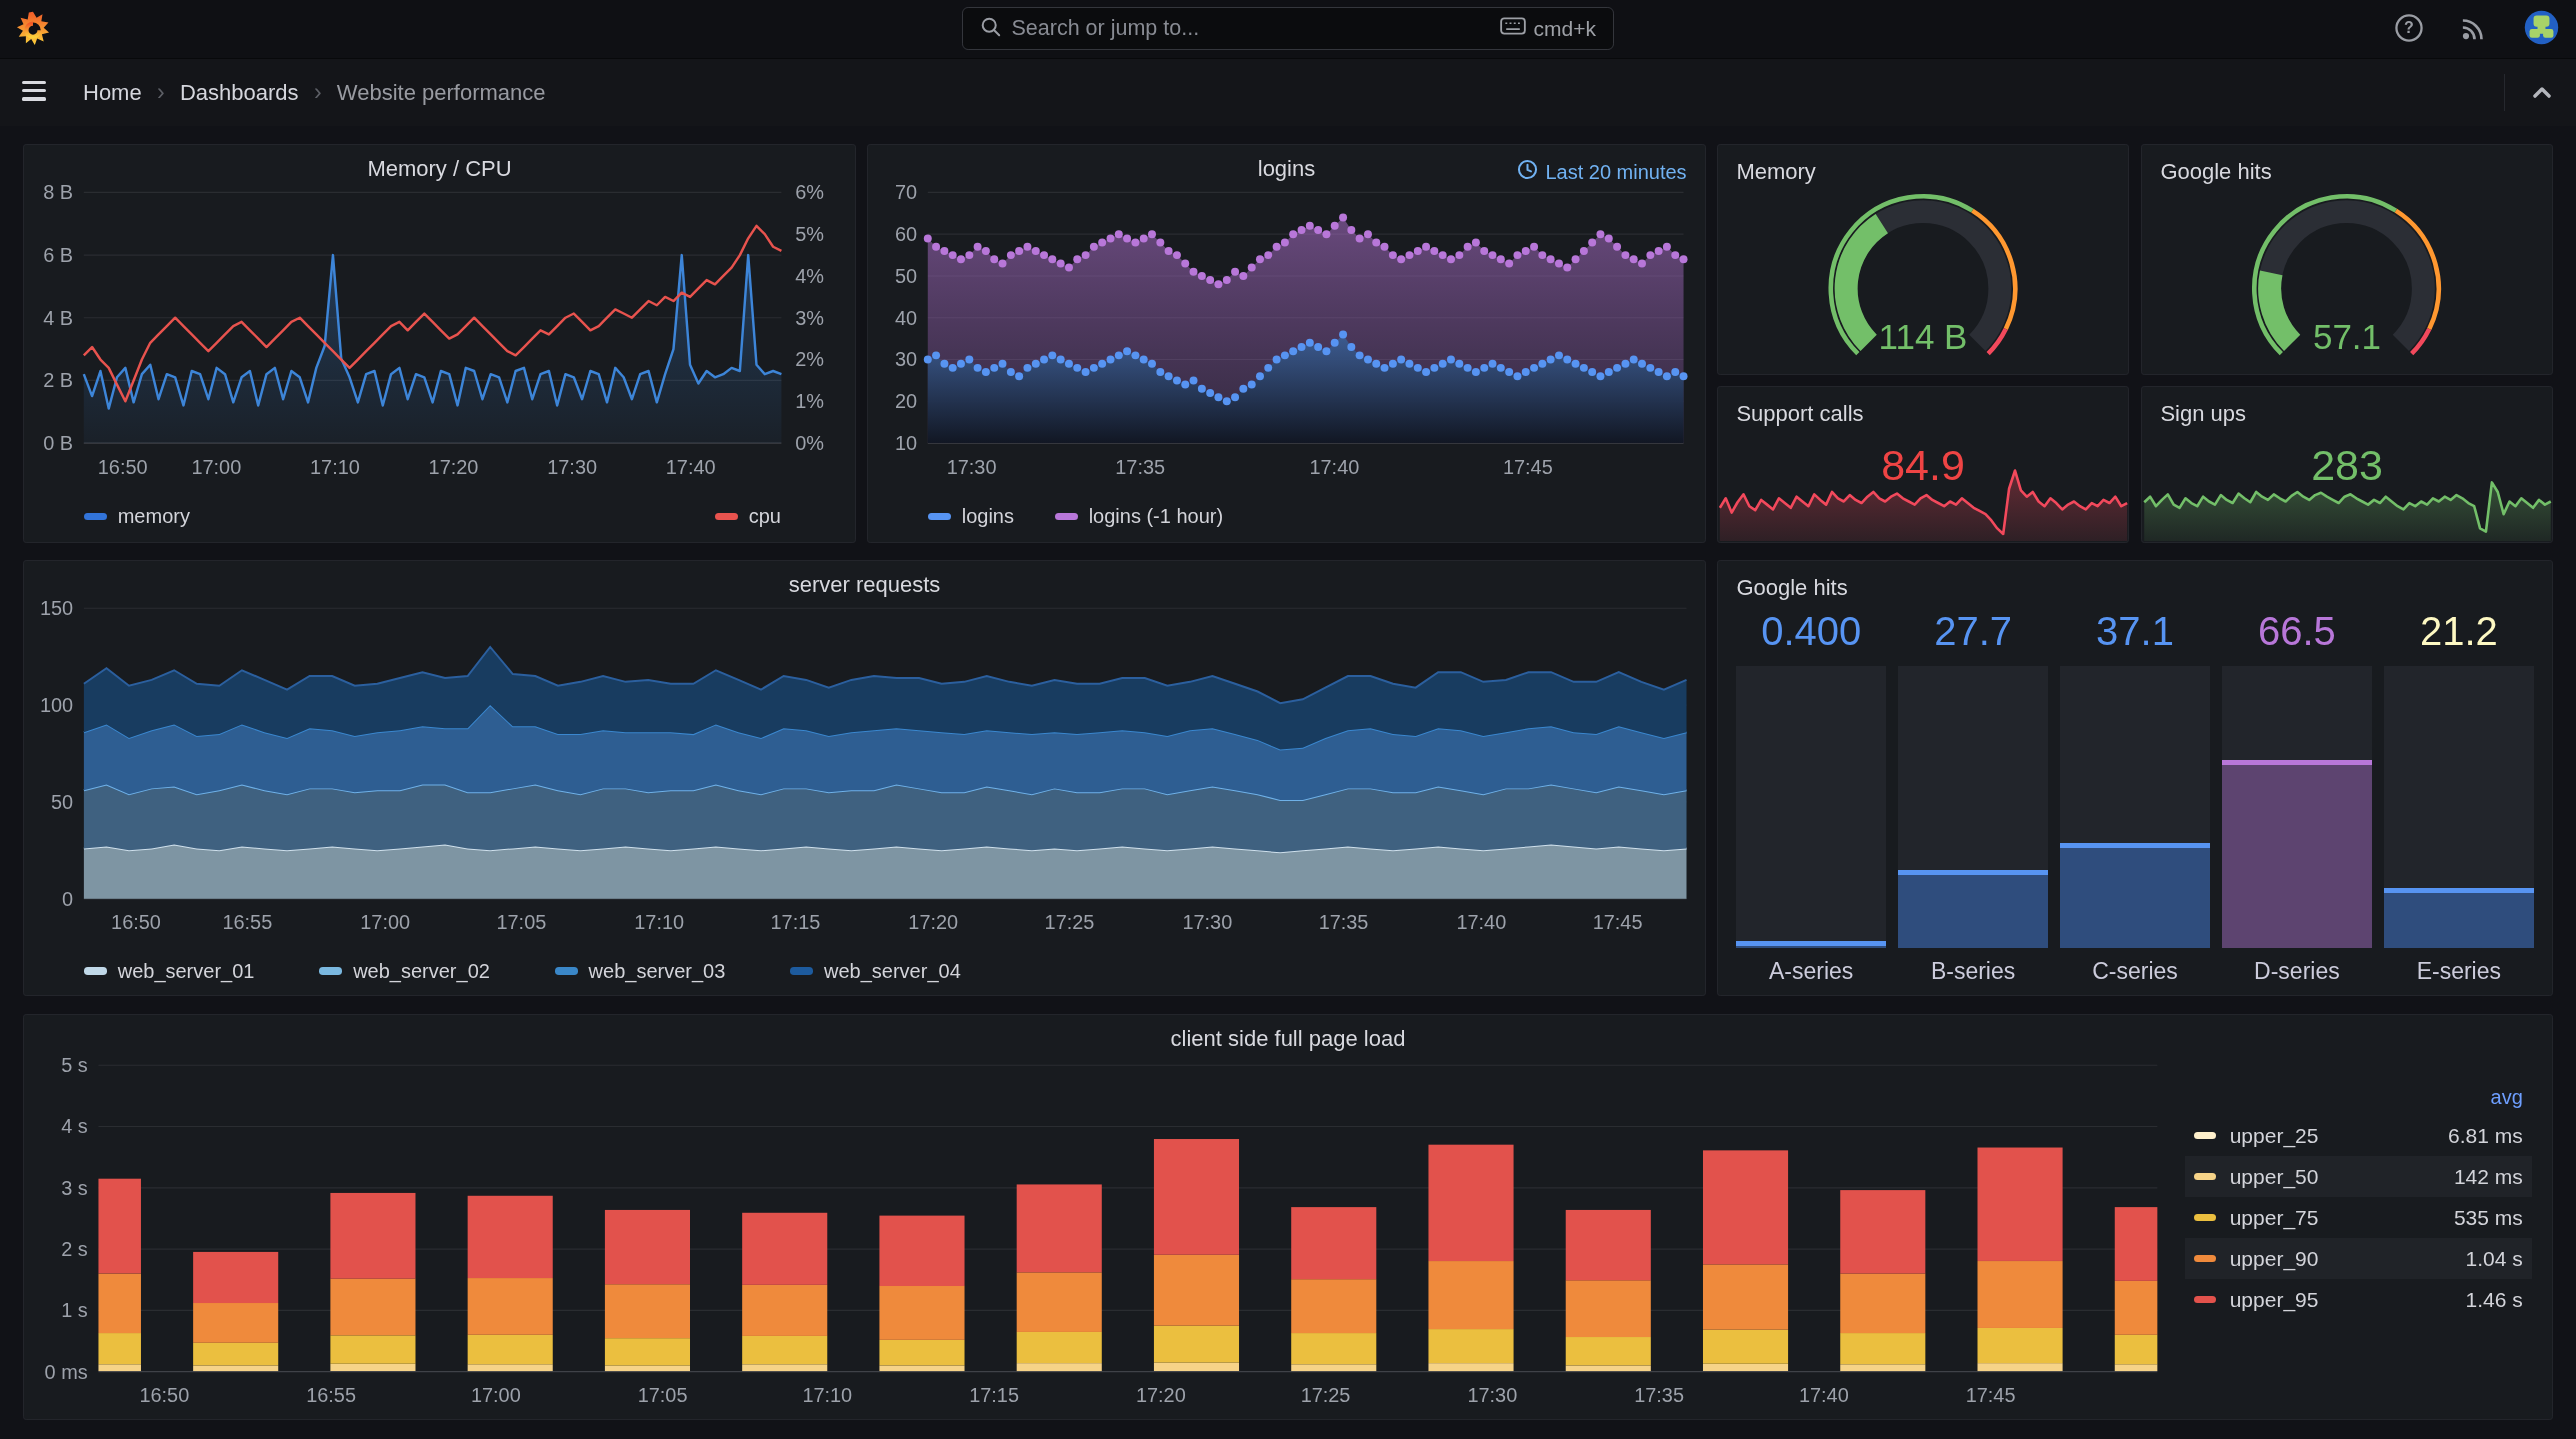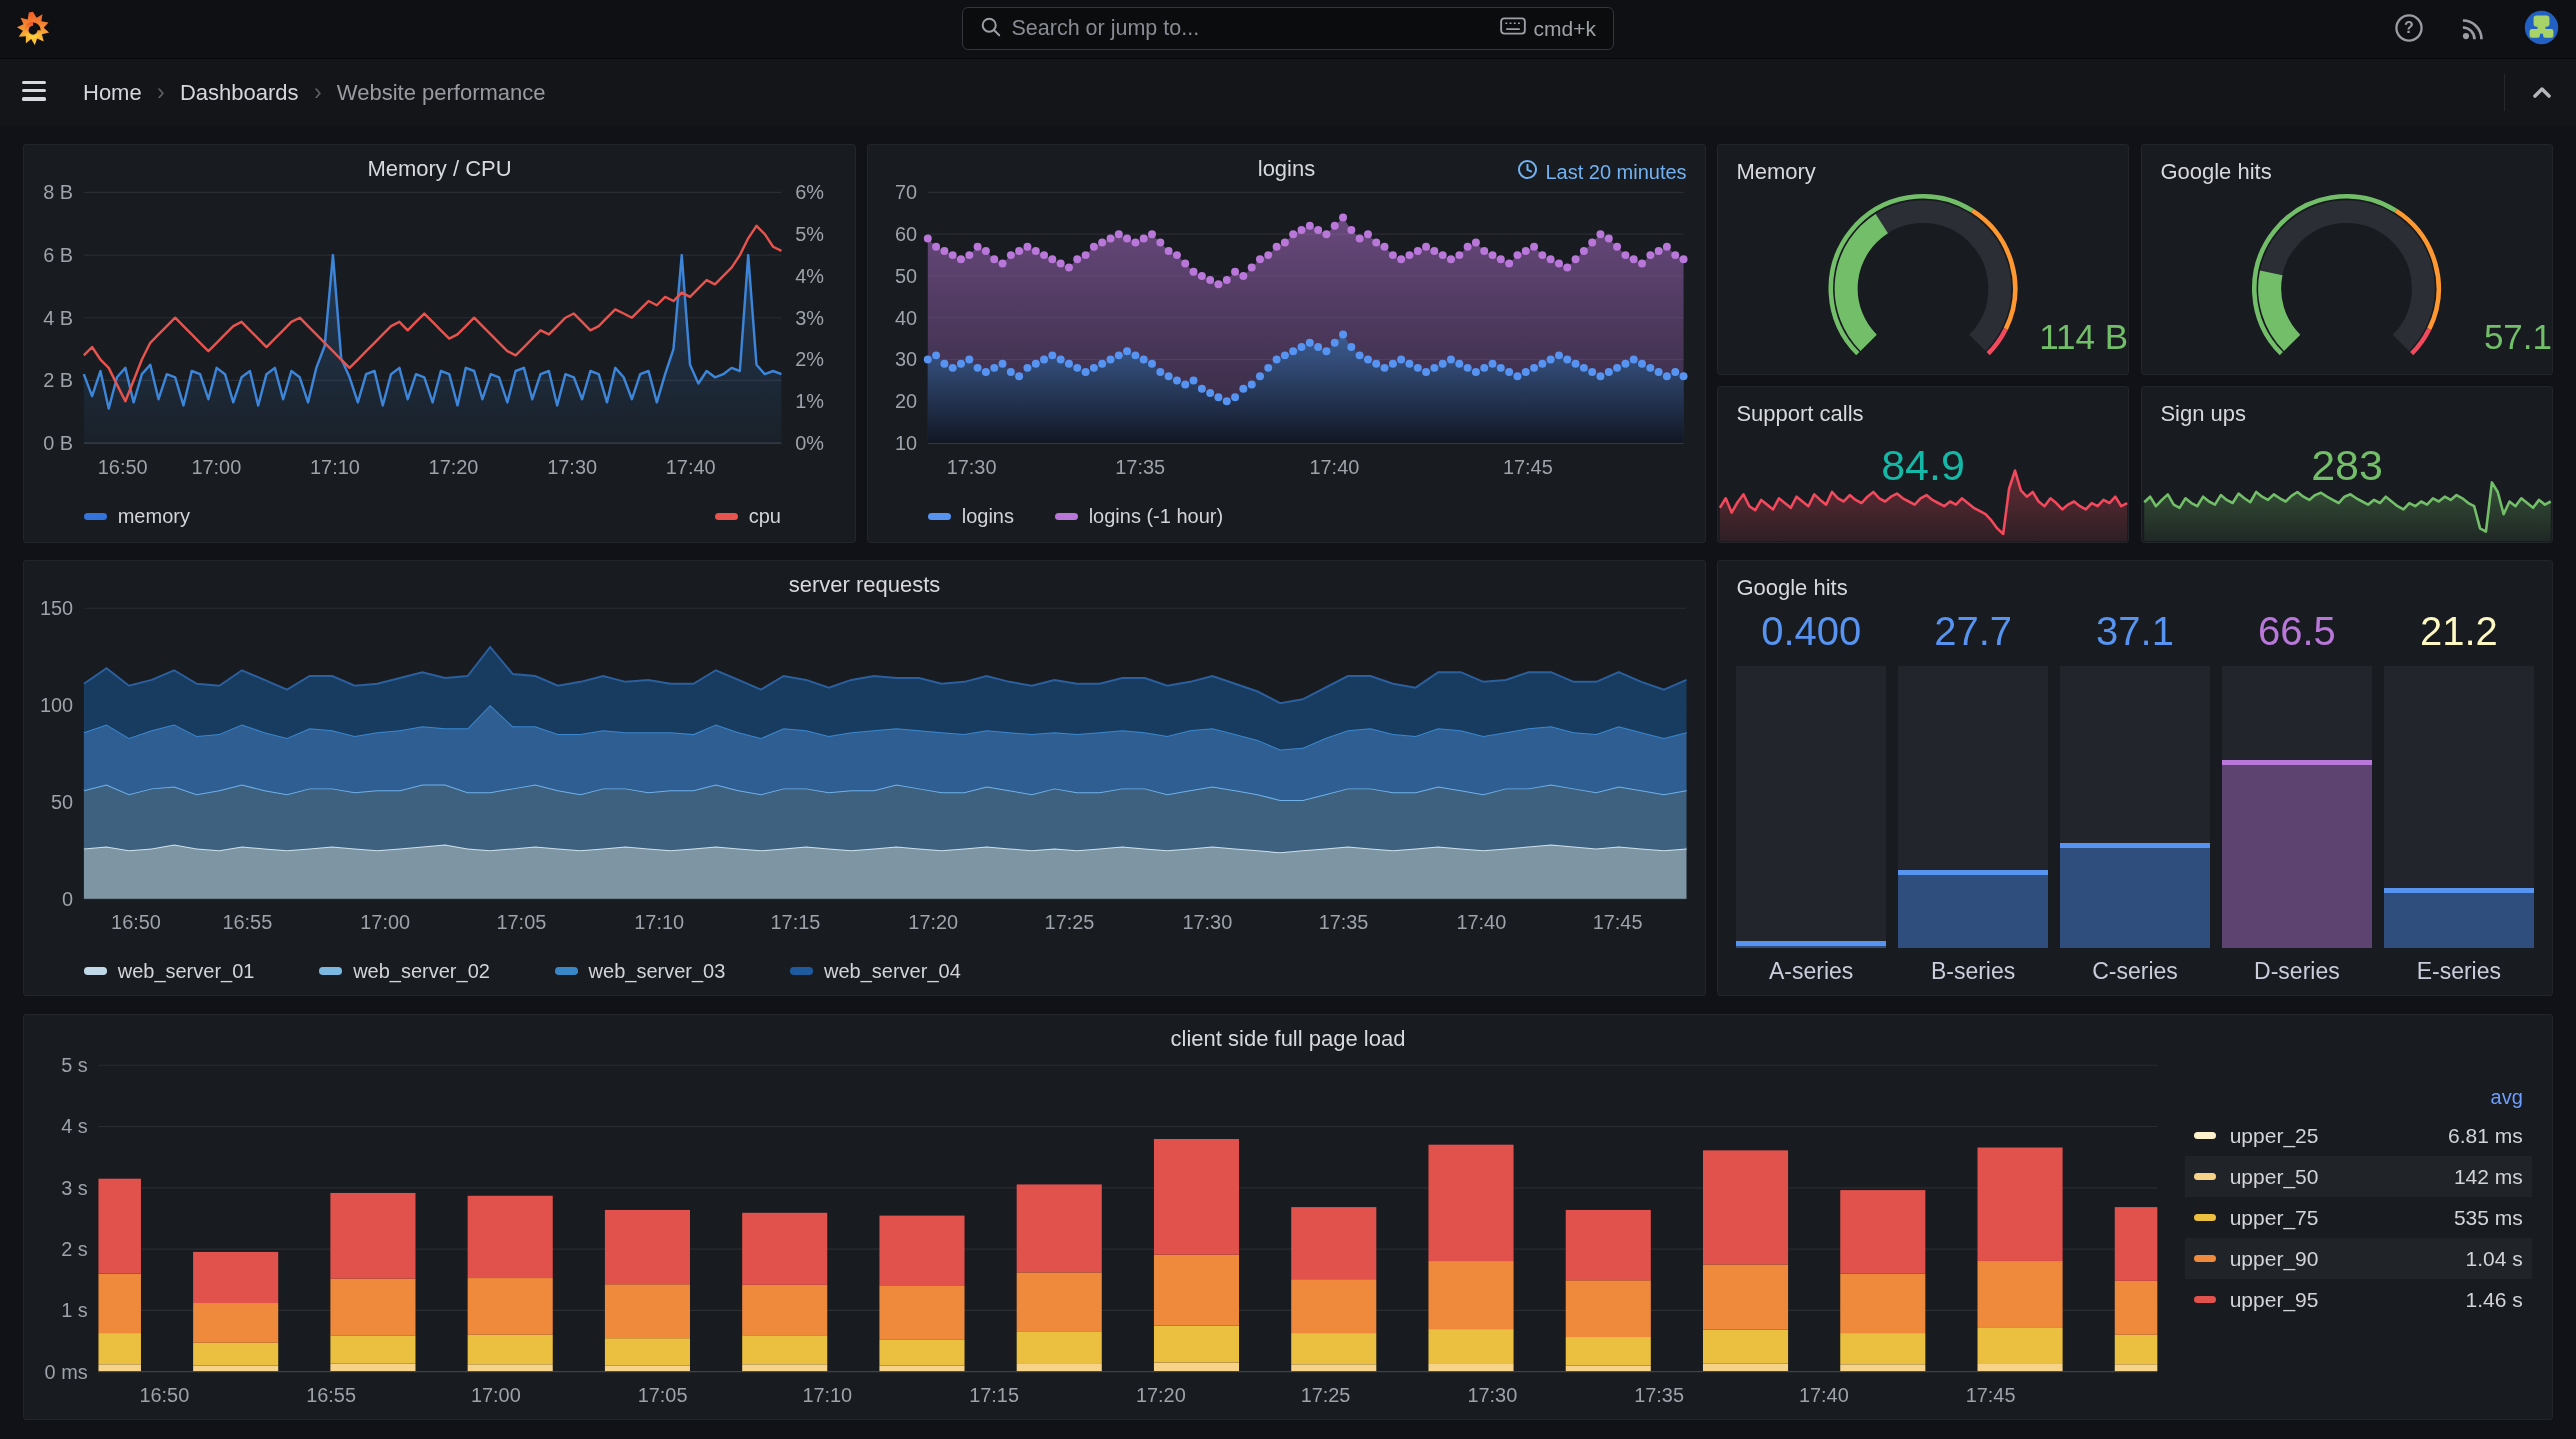--- a/index.html
+++ b/index.html
@@ -50,21 +50,21 @@
   .time-range{position:absolute;top:14px;right:18.4px;display:flex;align-items:center;gap:7.7px;
               color:#71b2f2;font-size:20px;z-index:3;cursor:pointer;}
 
   .chart{position:absolute;}
   .ch-memcpu,.ch-logins{left:0;right:0;top:35px;bottom:63px;}
   .ch-server{left:0;right:0;top:35px;bottom:61px;}
   .ch-pageload{left:0;right:383px;top:38px;bottom:6.1px;}
   .ch-gauge{left:18.4px;right:18.4px;top:41px;bottom:4.6px;}
   .ch-stat{left:0.8px;right:0.8px;bottom:0.8px;height:90px;}
 
-  .gauge-value{position:absolute;left:0;right:0;bottom:17px;text-align:right;
+  .gauge-value{position:absolute;left:0;right:0;bottom:17px;text-align:center;
                font-size:35px;font-weight:500;z-index:2;}
   .stat-value{position:absolute;left:0;right:0;top:35%;text-align:center;
               font-size:43px;font-weight:500;z-index:2;}
 
   
   .legend{position:absolute;display:flex;align-items:center;font-size:20px;color:#d3d4da;z-index:2;}
   .lg-item{display:flex;align-items:center;margin-right:41px;cursor:pointer;}
   .lg-item:last-child{margin-right:0;}
   .chip{display:inline-block;width:23px;height:7.7px;border-radius:3.8px;margin-right:10.7px;}
   .lg-memcpu{left:60px;right:74px;bottom:14px;justify-content:space-between;}
@@ -479,21 +479,21 @@
         <path d="M308.0,32.2 A120.38,120.38 0 0 1 351.6,186.8" fill="none" stroke="#FF9830" stroke-width="6"></path>
         <path d="M351.6,186.8 A120.38,120.38 0 0 1 328.6,219.0" fill="none" stroke="#F2495C" stroke-width="6"></path>
         <path d="M172.5,204.8 A100.38,100.38 0 1 1 314.5,204.8" fill="none" stroke="#2b2e35" stroke-width="30"></path>
         <path d="M172.5,204.8 A100.38,100.38 0 0 1 145.2,113.5" fill="none" stroke="#73BF69" stroke-width="30"></path>
       </svg></div>
   <div class="gauge-value" style="color: rgb(115, 191, 105);">57.1</div>
 </div>
 
 <div class="panel p-support">
   <div class="panel-title left">Support calls</div>
-  <div class="stat-value" style="color: #14b8a6;">84.9</div>
+  <div class="stat-value" style="color: #ef4444;">84.9</div>
   <div class="chart ch-stat"><svg width="409" height="90" viewBox="0 0 534 118">
         <defs>
           <linearGradient id="grd5" x1="0" y1="0" x2="0" y2="1">
             <stop offset="0%" stop-color="rgba(242,73,92,0.35)"></stop>
             <stop offset="100%" stop-color="rgba(242,73,92,0.10)"></stop>
           </linearGradient>
         </defs>
         <path d="M0.0,74.5L7.7,62.0L15.5,80.7L23.2,67.2L31.0,56.8L38.7,72.4L46.4,77.6L54.2,64.1L61.9,70.3L69.7,76.6L77.4,62.0L85.1,68.2L92.9,74.5L100.6,59.9L108.3,66.2L116.1,72.4L123.8,56.8L131.6,64.1L139.3,70.3L147.0,53.7L154.8,62.0L162.5,66.2L170.3,57.8L178.0,64.1L185.7,68.2L193.5,59.9L201.2,53.7L209.0,62.0L216.7,66.2L224.4,59.9L232.2,55.8L239.9,62.0L247.7,66.2L255.4,70.3L263.1,62.0L270.9,57.8L278.6,64.1L286.3,68.2L294.1,72.4L301.8,66.2L309.6,70.3L317.3,62.0L325.0,68.2L332.8,74.5L340.5,78.6L348.3,82.8L356.0,91.1L363.7,101.5L371.5,108.8L379.2,49.5L387.0,25.6L394.7,51.6L402.4,59.9L410.2,53.7L417.9,66.2L425.7,72.4L433.4,62.0L441.1,68.2L448.9,76.6L456.6,70.3L464.3,66.2L472.1,72.4L479.8,76.6L487.6,68.2L495.3,72.4L503.0,64.1L510.8,68.2L518.5,59.9L526.3,72.4L534.0,68.2L534,118L0,118Z" fill="url(#grd5)"></path>
         <path d="M0.0,74.5L7.7,62.0L15.5,80.7L23.2,67.2L31.0,56.8L38.7,72.4L46.4,77.6L54.2,64.1L61.9,70.3L69.7,76.6L77.4,62.0L85.1,68.2L92.9,74.5L100.6,59.9L108.3,66.2L116.1,72.4L123.8,56.8L131.6,64.1L139.3,70.3L147.0,53.7L154.8,62.0L162.5,66.2L170.3,57.8L178.0,64.1L185.7,68.2L193.5,59.9L201.2,53.7L209.0,62.0L216.7,66.2L224.4,59.9L232.2,55.8L239.9,62.0L247.7,66.2L255.4,70.3L263.1,62.0L270.9,57.8L278.6,64.1L286.3,68.2L294.1,72.4L301.8,66.2L309.6,70.3L317.3,62.0L325.0,68.2L332.8,74.5L340.5,78.6L348.3,82.8L356.0,91.1L363.7,101.5L371.5,108.8L379.2,49.5L387.0,25.6L394.7,51.6L402.4,59.9L410.2,53.7L417.9,66.2L425.7,72.4L433.4,62.0L441.1,68.2L448.9,76.6L456.6,70.3L464.3,66.2L472.1,72.4L479.8,76.6L487.6,68.2L495.3,72.4L503.0,64.1L510.8,68.2L518.5,59.9L526.3,72.4L534.0,68.2" fill="none" stroke="#F2495C" stroke-width="3.4" stroke-linejoin="round"></path>
       </svg></div>

